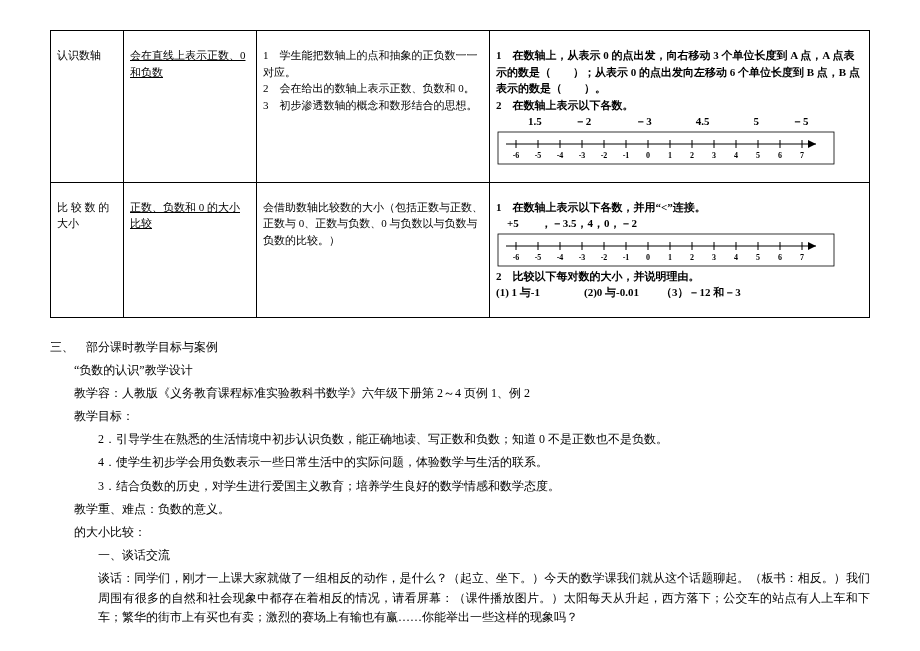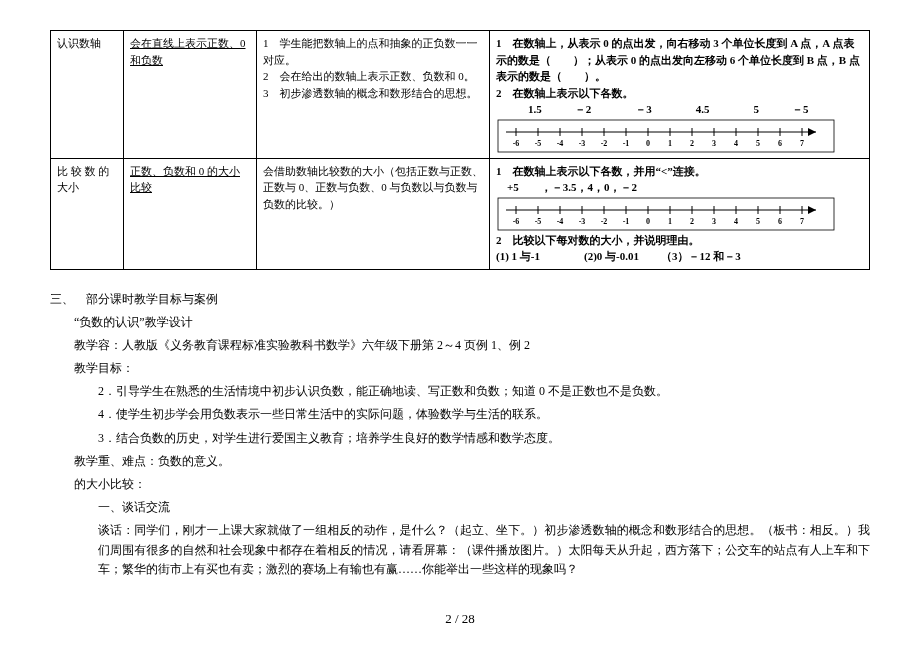--- a/index.html
+++ b/index.html
@@ -12,21 +12,21 @@
     line-height: 1.6;
   }
   table {
     border-collapse: collapse;
     width: 100%;
     margin-bottom: 20px;
   }
   td {
     border: 1px solid #000;
     vertical-align: top;
-    padding: 4px 6px;
+    padding: 16px 6px;
     font-size: 11px;
     line-height: 1.5;
   }
   .col1 { width: 60px; }
   .col2 { width: 120px; text-decoration: underline; }
   .col3 { width: 220px; margin-left: 36px; }
   .col4 { width: auto; font-weight: bold; }
   .para { margin: 4px 0 4px 4em; text-align: justify; }
   .para-narrow { margin: 4px 0 4px 2em; }
   .footer {
@@ -155,15 +155,15 @@
 <div class="para">2．引导学生在熟悉的生活情境中初步认识负数，能正确地读、写正数和负数；知道 0 不是正数也不是负数。</div>
 <div class="para">4．使学生初步学会用负数表示一些日常生活中的实际问题，体验数学与生活的联系。</div>
 <div class="para">3．结合负数的历史，对学生进行爱国主义教育；培养学生良好的数学情感和数学态度。</div>
 
 <div class="para-narrow">教学重、难点：负数的意义。</div>
 
 <div class="para-narrow">的大小比较：</div>
 
 <div class="para">一、谈话交流</div>
 
-<div class="para">谈话：同学们，刚才一上课大家就做了一组相反的动作，是什么？（起立、坐下。）初步渗透数轴的概念和数形结合的思想。（板书：相反。）我们周围有很多的自然和社会现象中都存在着相反的情况，请看屏幕：（课件播放图片。）太阳每天从升起，西方落下；公交车的站点有人上车和下车；繁华的街市上有买也有卖；激烈的赛场上有输也有赢……你能举出一些这样的现象吗？</div>
+<div class="para">谈话：同学们，刚才一上课大家就做了一组相反的动作，是什么？（起立、坐下。）今天的数学课我们就从这个话题聊起。（板书：相反。）我们周围有很多的自然和社会现象中都存在着相反的情况，请看屏幕：（课件播放图片。）太阳每天从升起，西方落下；公交车的站点有人上车和下车；繁华的街市上有买也有卖；激烈的赛场上有输也有赢……你能举出一些这样的现象吗？</div>
 
 <div class="footer">2  /  28</div>
 
 </body></html>

